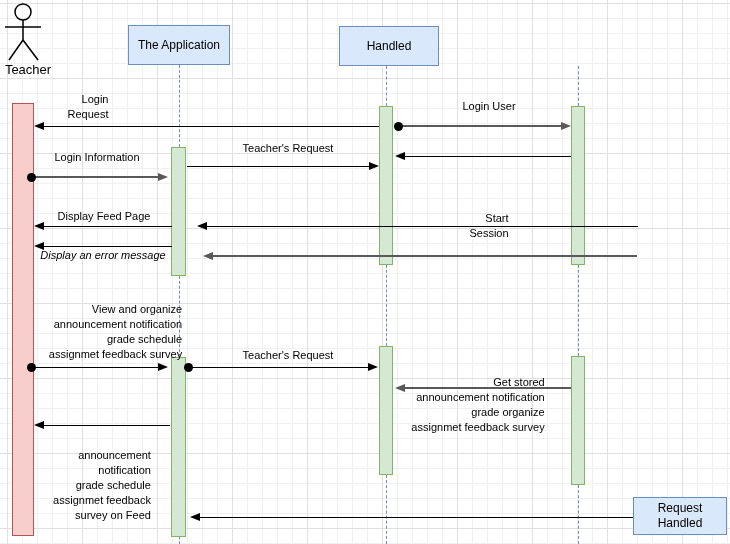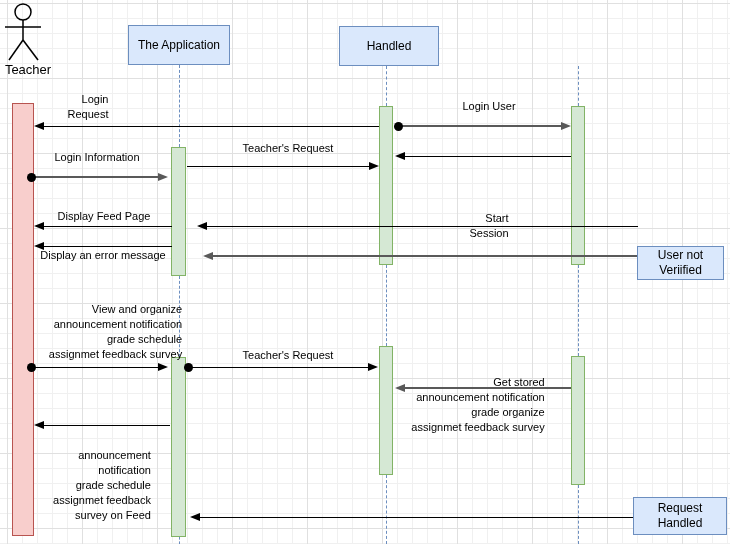--- a/index.html
+++ b/index.html
@@ -102,21 +102,21 @@
 
   <div class="mline" style="left:205px;top:226px;width:433px;"></div>
   <div class="ah-l" style="left:197px;top:222px;"></div>
 
   <div class="mline" style="left:42px;top:226px;width:130px;"></div>
   <div class="ah-l" style="left:34px;top:222px;"></div>
   <div class="lbl" style="left:104px;top:209px;">Display Feed Page</div>
 
   <div class="mline" style="left:42px;top:246px;width:130px;"></div>
   <div class="ah-l" style="left:34px;top:242px;"></div>
-  <div class="lbl" style="left:103px;top:248px;">Display an error message</div>
+  <div class="lbl" style="left:103px;top:248px;font-style:italic;">Display an error message</div>
 
   <div class="mline gray" style="left:211px;top:255px;width:426px;"></div>
   <div class="ah-l gray" style="left:203px;top:252px;"></div>
 
   <div class="mline" style="left:31px;top:367px;width:127px;"></div>
   <div class="dot" style="left:27px;top:363px;"></div>
   <div class="ah-r" style="left:158px;top:363px;"></div>
   <div class="lbl" style="left:108px;top:302px;padding-left:15px;">View and organize
 announcement notification
 grade schedule
@@ -138,22 +138,18 @@
   <div class="ah-l" style="left:34px;top:421px;"></div>
   <div class="lbl" style="left:102px;top:448px;">announcement
 notification
 grade schedule
 assignmet feedback
 survey on Feed</div>
 
   <div class="mline" style="left:198px;top:517px;width:435px;"></div>
   <div class="ah-l" style="left:190px;top:513px;"></div>
 
-  <div class="note" style="left:637px;top:246px;width:87px;height:34px;">
-    <span>User not
-Veriified</span>
-  </div>
   <div class="note" style="left:633px;top:497px;width:94px;height:38px;">
     <span>Request
 Handled</span>
   </div>
 
 </div>
 
 </body></html>

